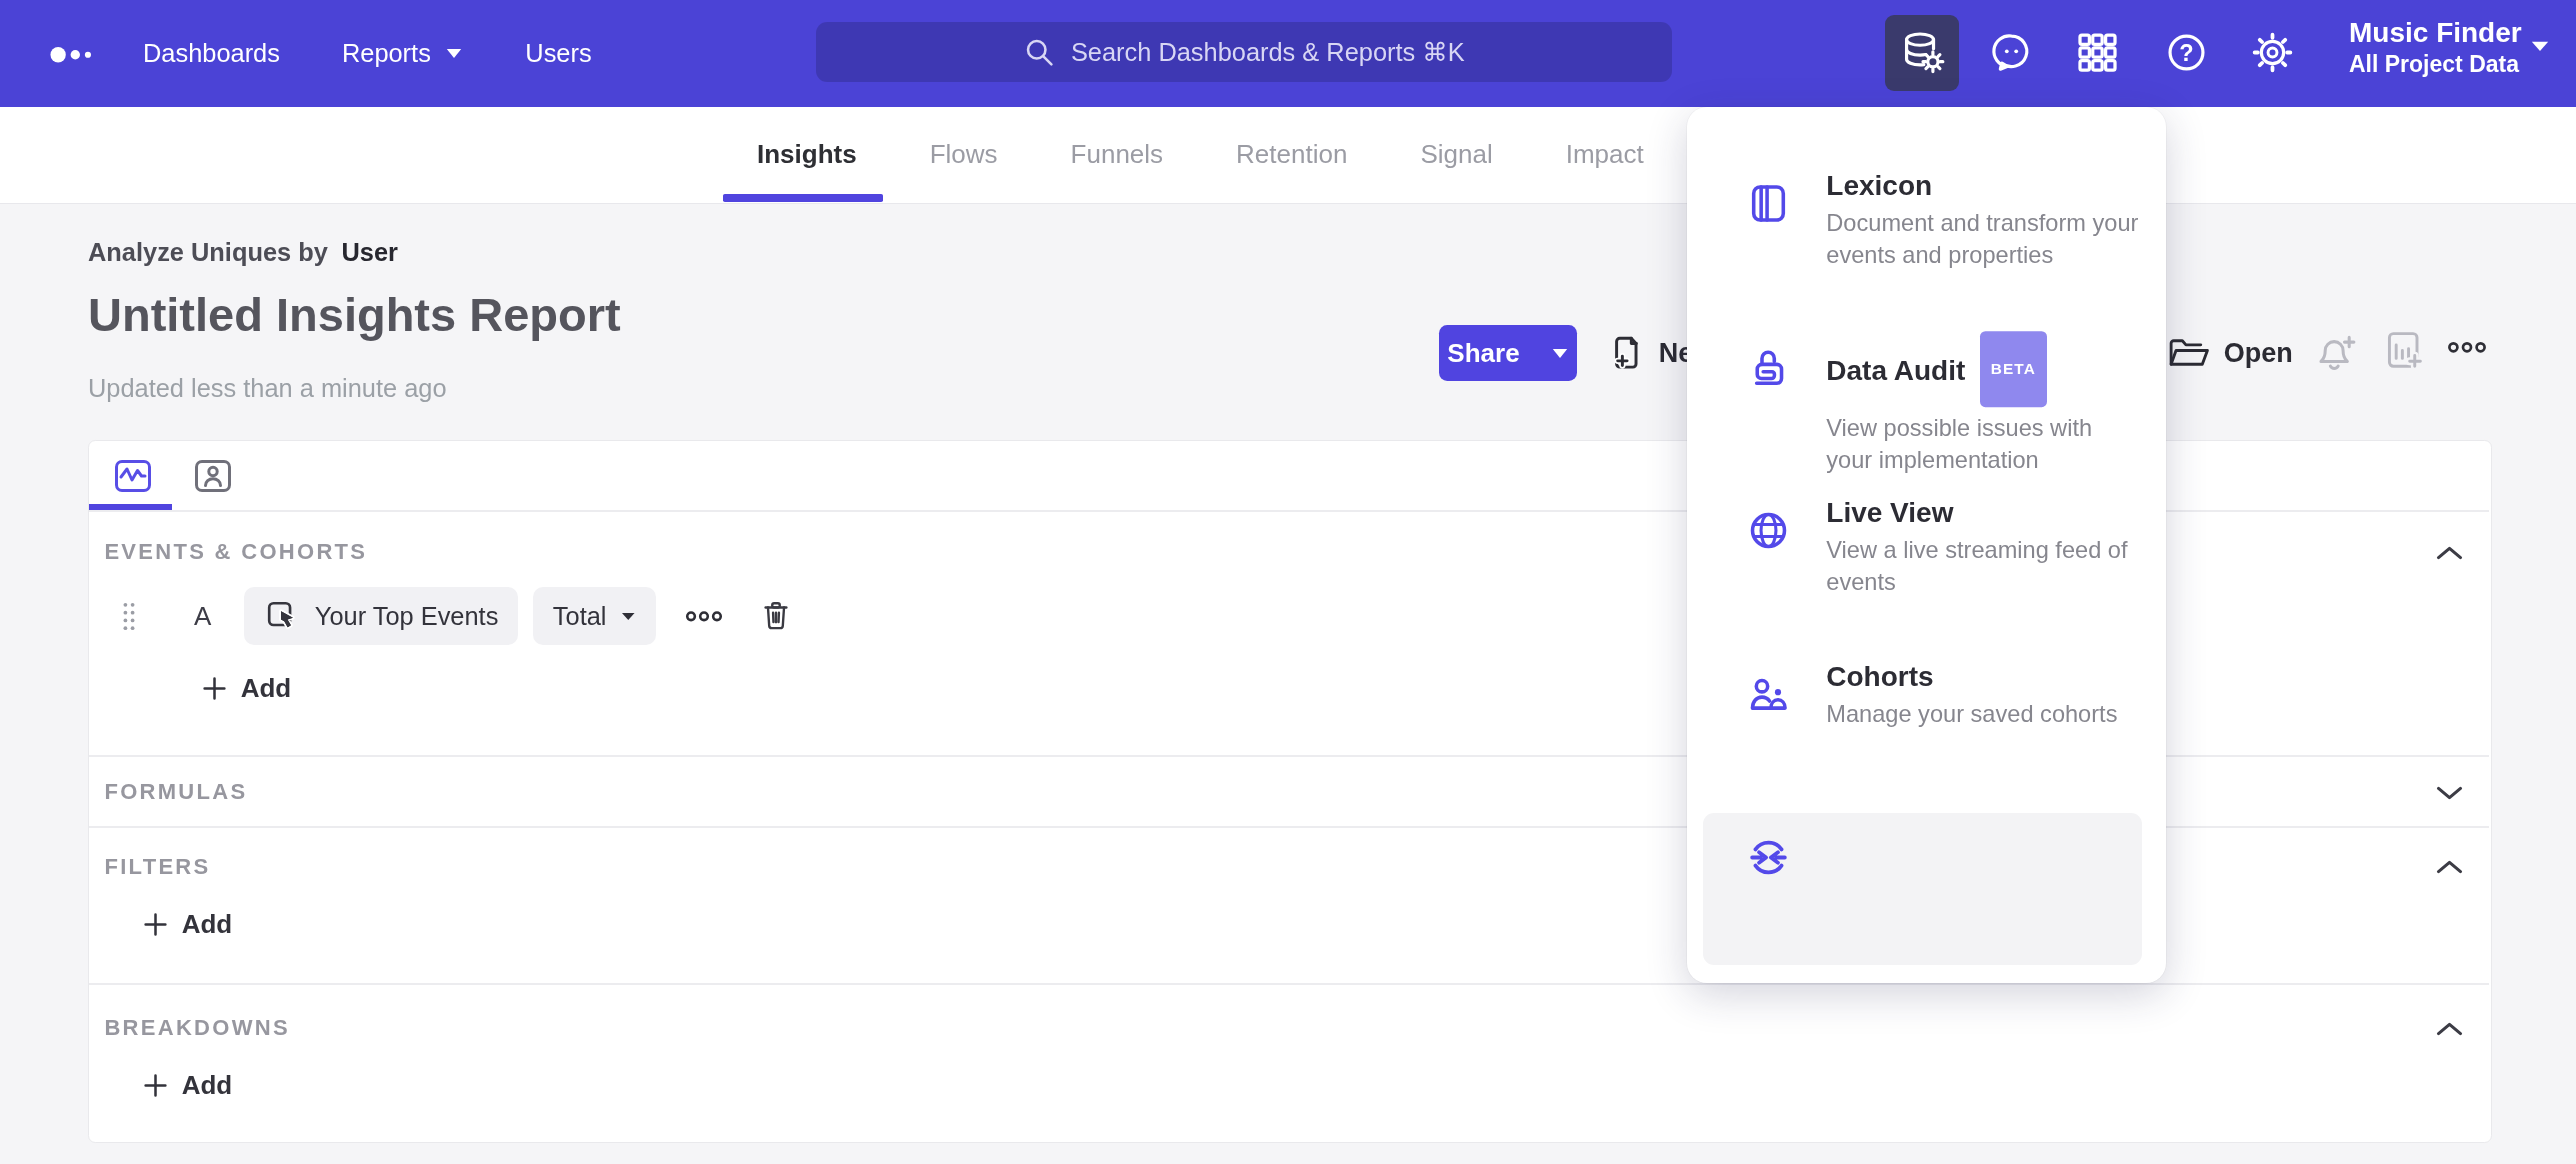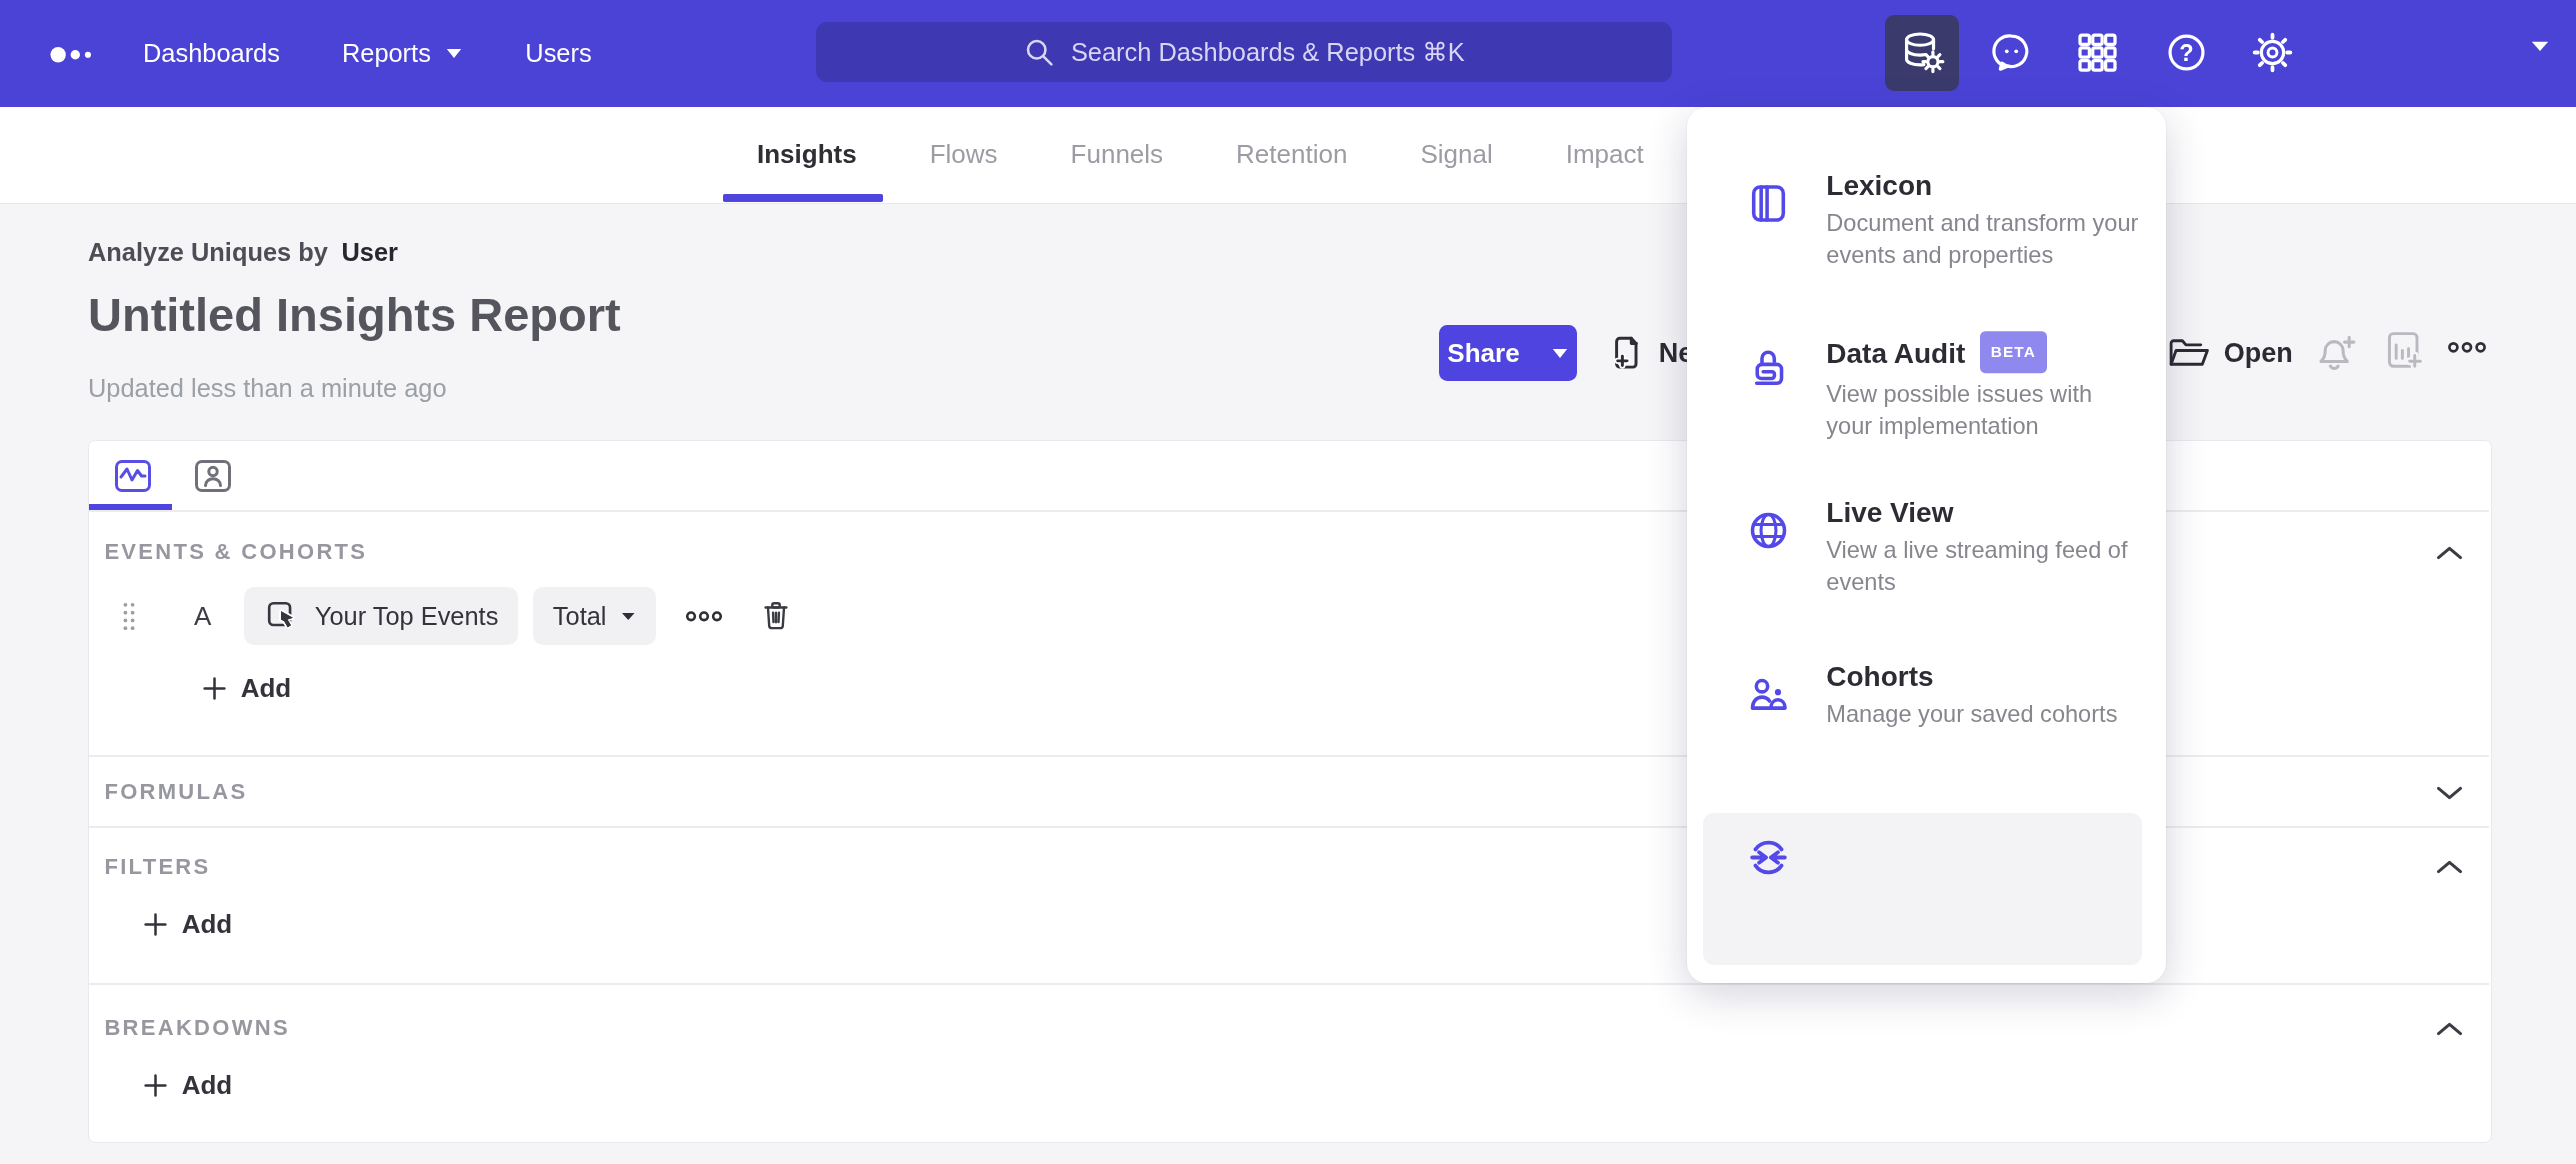--- a/index.html
+++ b/index.html
@@ -57,21 +57,21 @@
   .add-btn span { font-size:26px; font-weight:600; color:#33333b; }
 
   
   .dropdown { position:absolute; left:1687px; top:107px; width:479px; height:876px; background:#ffffff; border-radius:20px; box-shadow:0 11px 42px rgba(35,35,80,0.20), 0 0 0 0.9px rgba(0,0,0,0.03); z-index:30; }
   .dd-item { position:absolute; left:16.3px; width:439px; display:flex; padding:9px 0 9px 43px; border-radius:11px; cursor:pointer; }
   .dd-item.highlight { background:#f3f3f5; }
   .dd-icon { width:80px; flex:0 0 80px; padding-top:12.7px; }
   .dd-text { width:319px; }
   .dd-title { font-size:28px; font-weight:600; color:#2c2c34; line-height:36px; display:flex; align-items:center; }
   .dd-desc { margin-top:2.7px; font-size:23.6px; color:#86868e; line-height:32px; }
-  .badge { margin-left:14.5px; background:#8f88ee; color:#ffffff; font-size:15.4px; font-weight:700; letter-spacing:1.1px; padding:3px 11px; border-radius:5.4px; transform:translateY(-1.8px); }
+  .badge { margin-left:14.5px; background:#8f88ee; color:#ffffff; font-size:15.4px; font-weight:700; letter-spacing:1.1px; padding:20px 11px; border-radius:5.4px; transform:translateY(-1.8px); }
 </style>
 </head>
 <body>
 
 <div id="app">
 
   <header class="topnav">
     <div class="logo">
       <svg width="56" height="23.6" viewBox="0 0 62 26">
         <circle cx="9" cy="13" r="8.5" fill="#fff"></circle>
@@ -135,20 +135,24 @@
       </svg>
     </div>
     <div class="topicon" style="left:2235px;">
       <svg width="47" height="47" viewBox="0 0 40 40" fill="none" stroke="#ffffff" stroke-linecap="round">
         <circle cx="20" cy="20" r="9.5" stroke-width="2.7"></circle>
         <circle cx="20" cy="20" r="3.8" stroke-width="2.5"></circle>
         <path stroke-width="3.2" d="M20 7.5 V4.8 M28.9 11.1 L30.8 9.2 M32.5 20 H35.2 M28.9 28.9 L30.8 30.8 M20 32.5 V35.2 M11.1 28.9 L9.2 30.8 M7.5 20 H4.8 M11.1 11.1 L9.2 9.2"></path>
       </svg>
     </div>
 
+    <div class="project">
+      <div class="pname">Music Finder</div>
+      <div class="pscope">All Project Data</div>
+    </div>
     <svg class="proj-caret" width="22" height="12.7" viewBox="0 0 24 14">
         <polygon points="3,2 21,2 12,12" fill="#ffffff"></polygon>
       </svg>
   </header>
 
   <div class="tabstrip">
     <div class="tabs">
       <div class="tab active">Insights</div>
       <div class="tab">Flows</div>
       <div class="tab">Funnels</div>

